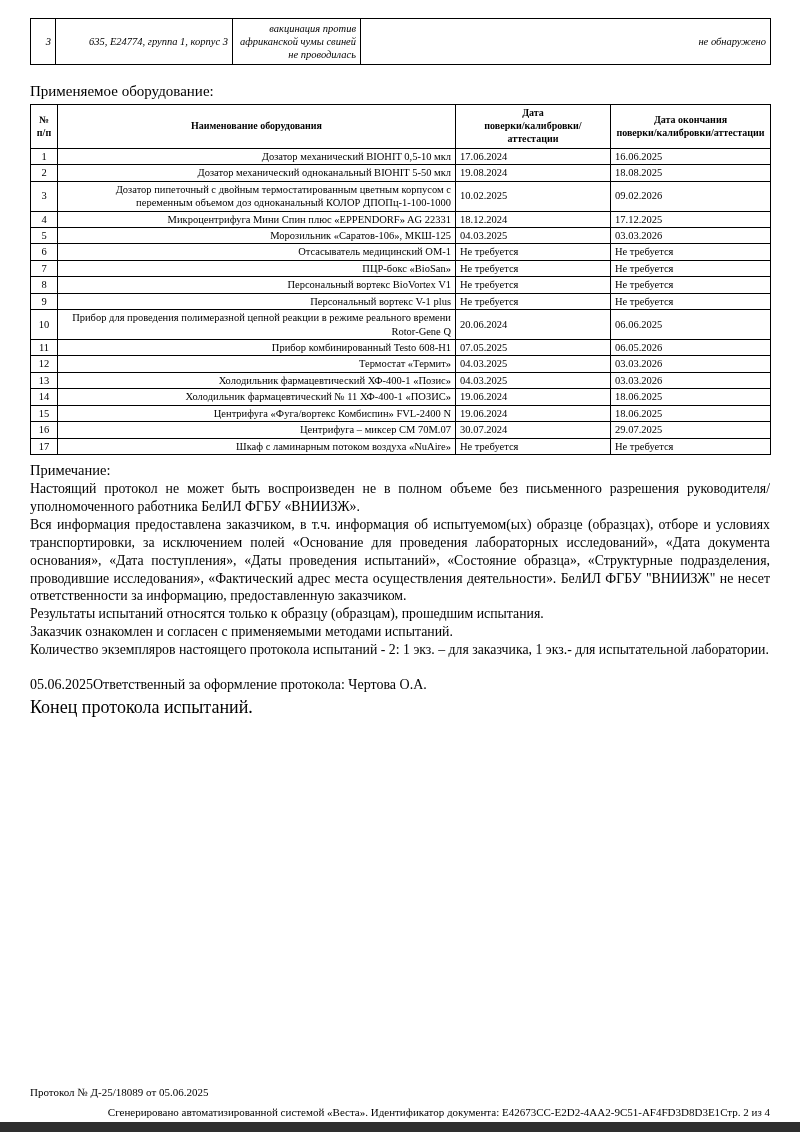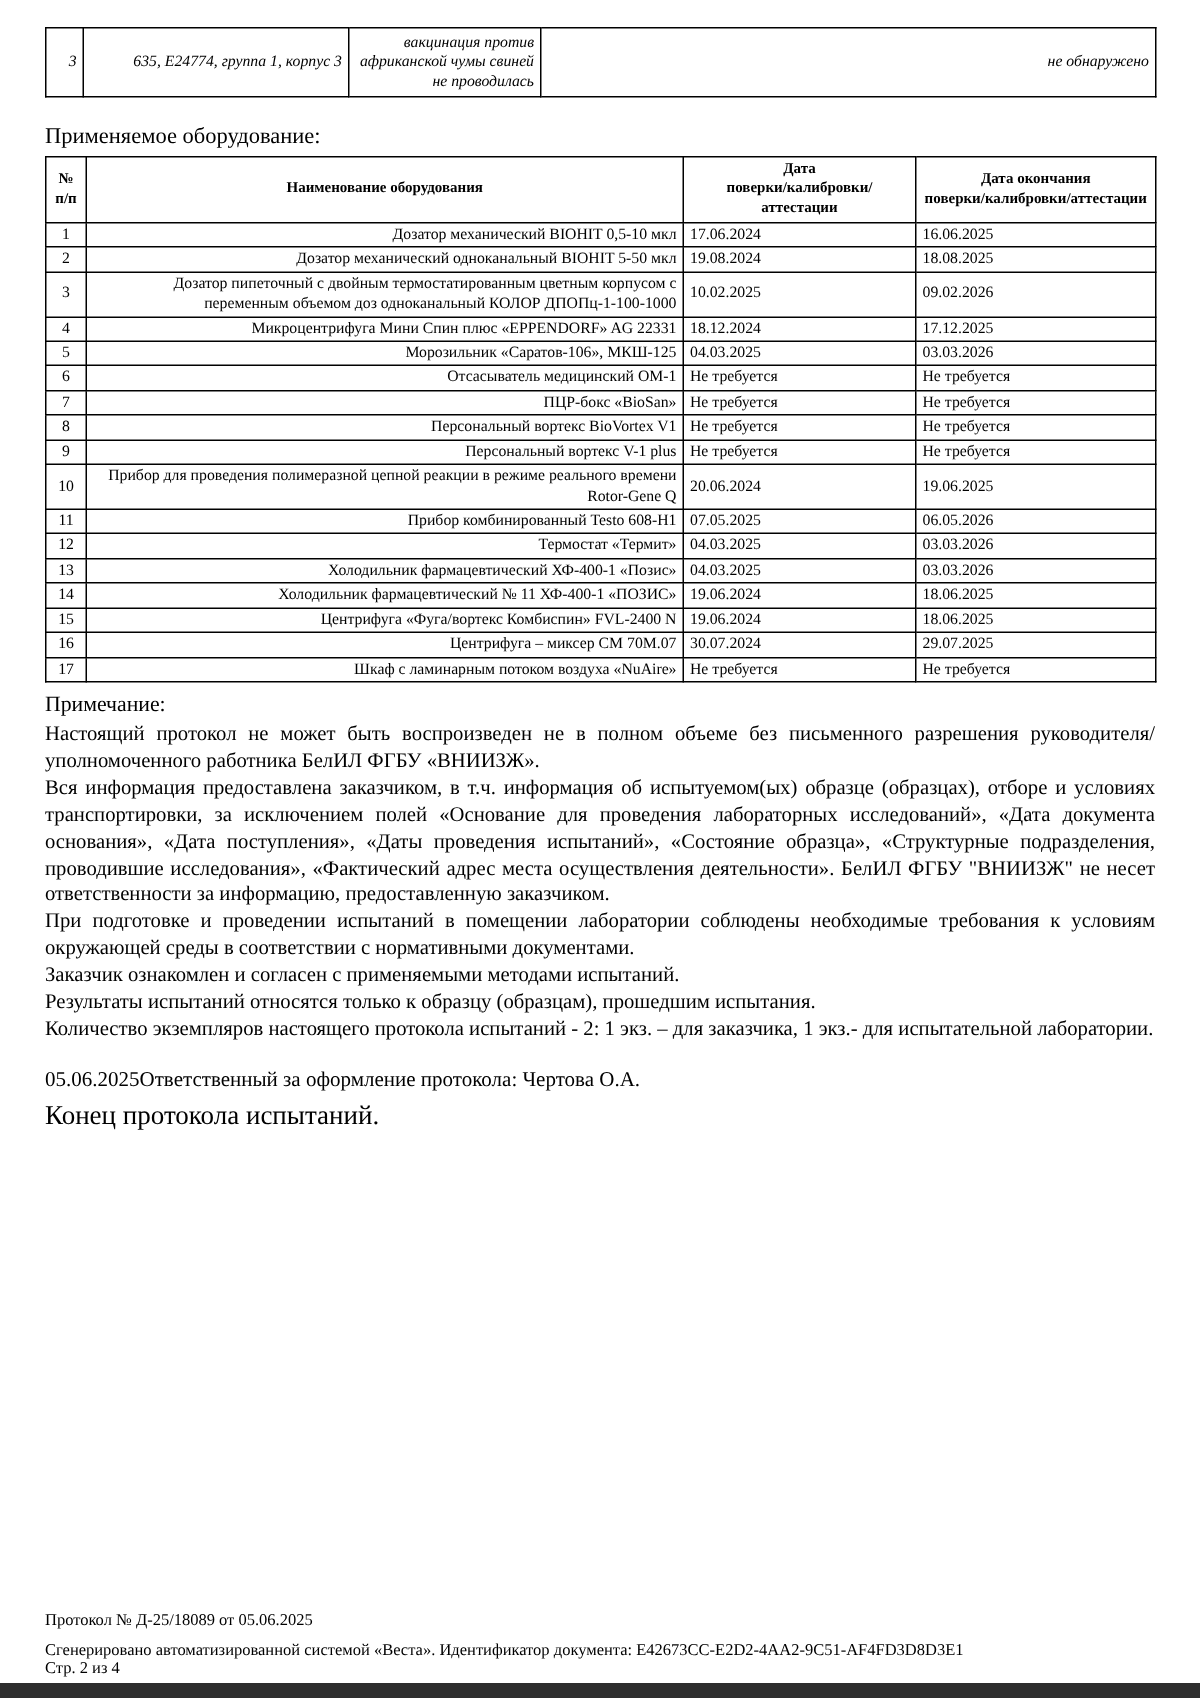--- a/index.html
+++ b/index.html
@@ -29,21 +29,21 @@
   .notes-heading { font-size:14.5px; }
   .notes p { text-align:justify; }
 
   
   .sig-row { display:flex; justify-content:flex-start; margin-top:18px; font-size:14px; }
   .end-line { font-size:18px; margin-top:4px; }
 
   
   .footer { position:absolute; left:30px; right:30px; bottom:14px; font-size:11px; }
   .footer-line1 { margin-bottom:8px; }
-  .footer-line2 { display:flex; justify-content:flex-end;flex-direction:column; }
+  .footer-line2 { display:flex; justify-content:flex-end; }
 
   .taskbar-strip { position:absolute; left:0; right:0; bottom:0; height:10px; background:#2e2e2e; }
 </style>
 </head>
 <body>
 
 <div class="page">
   <div class="content">
 
     <table class="top-table">
@@ -135,21 +135,21 @@
           <tr>
             <td class="col-num">9</td>
             <td class="col-name">Персональный вортекс V-1 plus</td>
             <td class="col-date1">Не требуется</td>
             <td class="col-date2">Не требуется</td>
           </tr>
           <tr>
             <td class="col-num">10</td>
             <td class="col-name">Прибор для проведения полимеразной цепной реакции в режиме реального времени Rotor-Gene Q</td>
             <td class="col-date1">20.06.2024</td>
-            <td class="col-date2">19.06.2025</td>
+            <td class="col-date2">06.06.2025</td>
           </tr>
           <tr>
             <td class="col-num">11</td>
             <td class="col-name">Прибор комбинированный Testo 608-H1</td>
             <td class="col-date1">07.05.2025</td>
             <td class="col-date2">06.05.2026</td>
           </tr>
           <tr>
             <td class="col-num">12</td>
             <td class="col-name">Термостат «Термит»</td>
@@ -186,23 +186,22 @@
             <td class="col-date1">Не требуется</td>
             <td class="col-date2">Не требуется</td>
           </tr>
         </tbody>
     </table>
 
     <div class="notes">
       <div class="notes-heading">Примечание:</div>
       <p>Настоящий протокол не может быть воспроизведен не в полном объеме без письменного разрешения руководителя/уполномоченного работника БелИЛ ФГБУ «ВНИИЗЖ».</p>
       <p>Вся информация предоставлена заказчиком, в т.ч. информация об испытуемом(ых) образце (образцах), отборе и условиях транспортировки, за исключением полей «Основание для проведения лабораторных исследований», «Дата документа основания», «Дата поступления», «Даты проведения испытаний», «Состояние образца», «Структурные подразделения, проводившие исследования», «Фактический адрес места осуществления деятельности». БелИЛ ФГБУ "ВНИИЗЖ" не несет ответственности за информацию, предоставленную заказчиком.</p>
-      <p>При подготовке и проведении испытаний в помещении лаборатории соблюдены необходимые требования к условиям окружающей среды в соответствии с нормативными документами.</p>
+      <p>Результаты испытаний относятся только к образцу (образцам), прошедшим испытания.</p>
       <p>Заказчик ознакомлен и согласен с применяемыми методами испытаний.</p>
-      <p>Результаты испытаний относятся только к образцу (образцам), прошедшим испытания.</p>
       <p>Количество экземпляров настоящего протокола испытаний - 2: 1 экз. – для заказчика, 1 экз.- для испытательной лаборатории.</p>
     </div>
 
     <div class="sig-row">
       <span>05.06.2025</span>
       <span>Ответственный за оформление протокола: Чертова О.А.</span>
     </div>
     <div class="end-line">Конец протокола испытаний.</div>
 
   </div>

